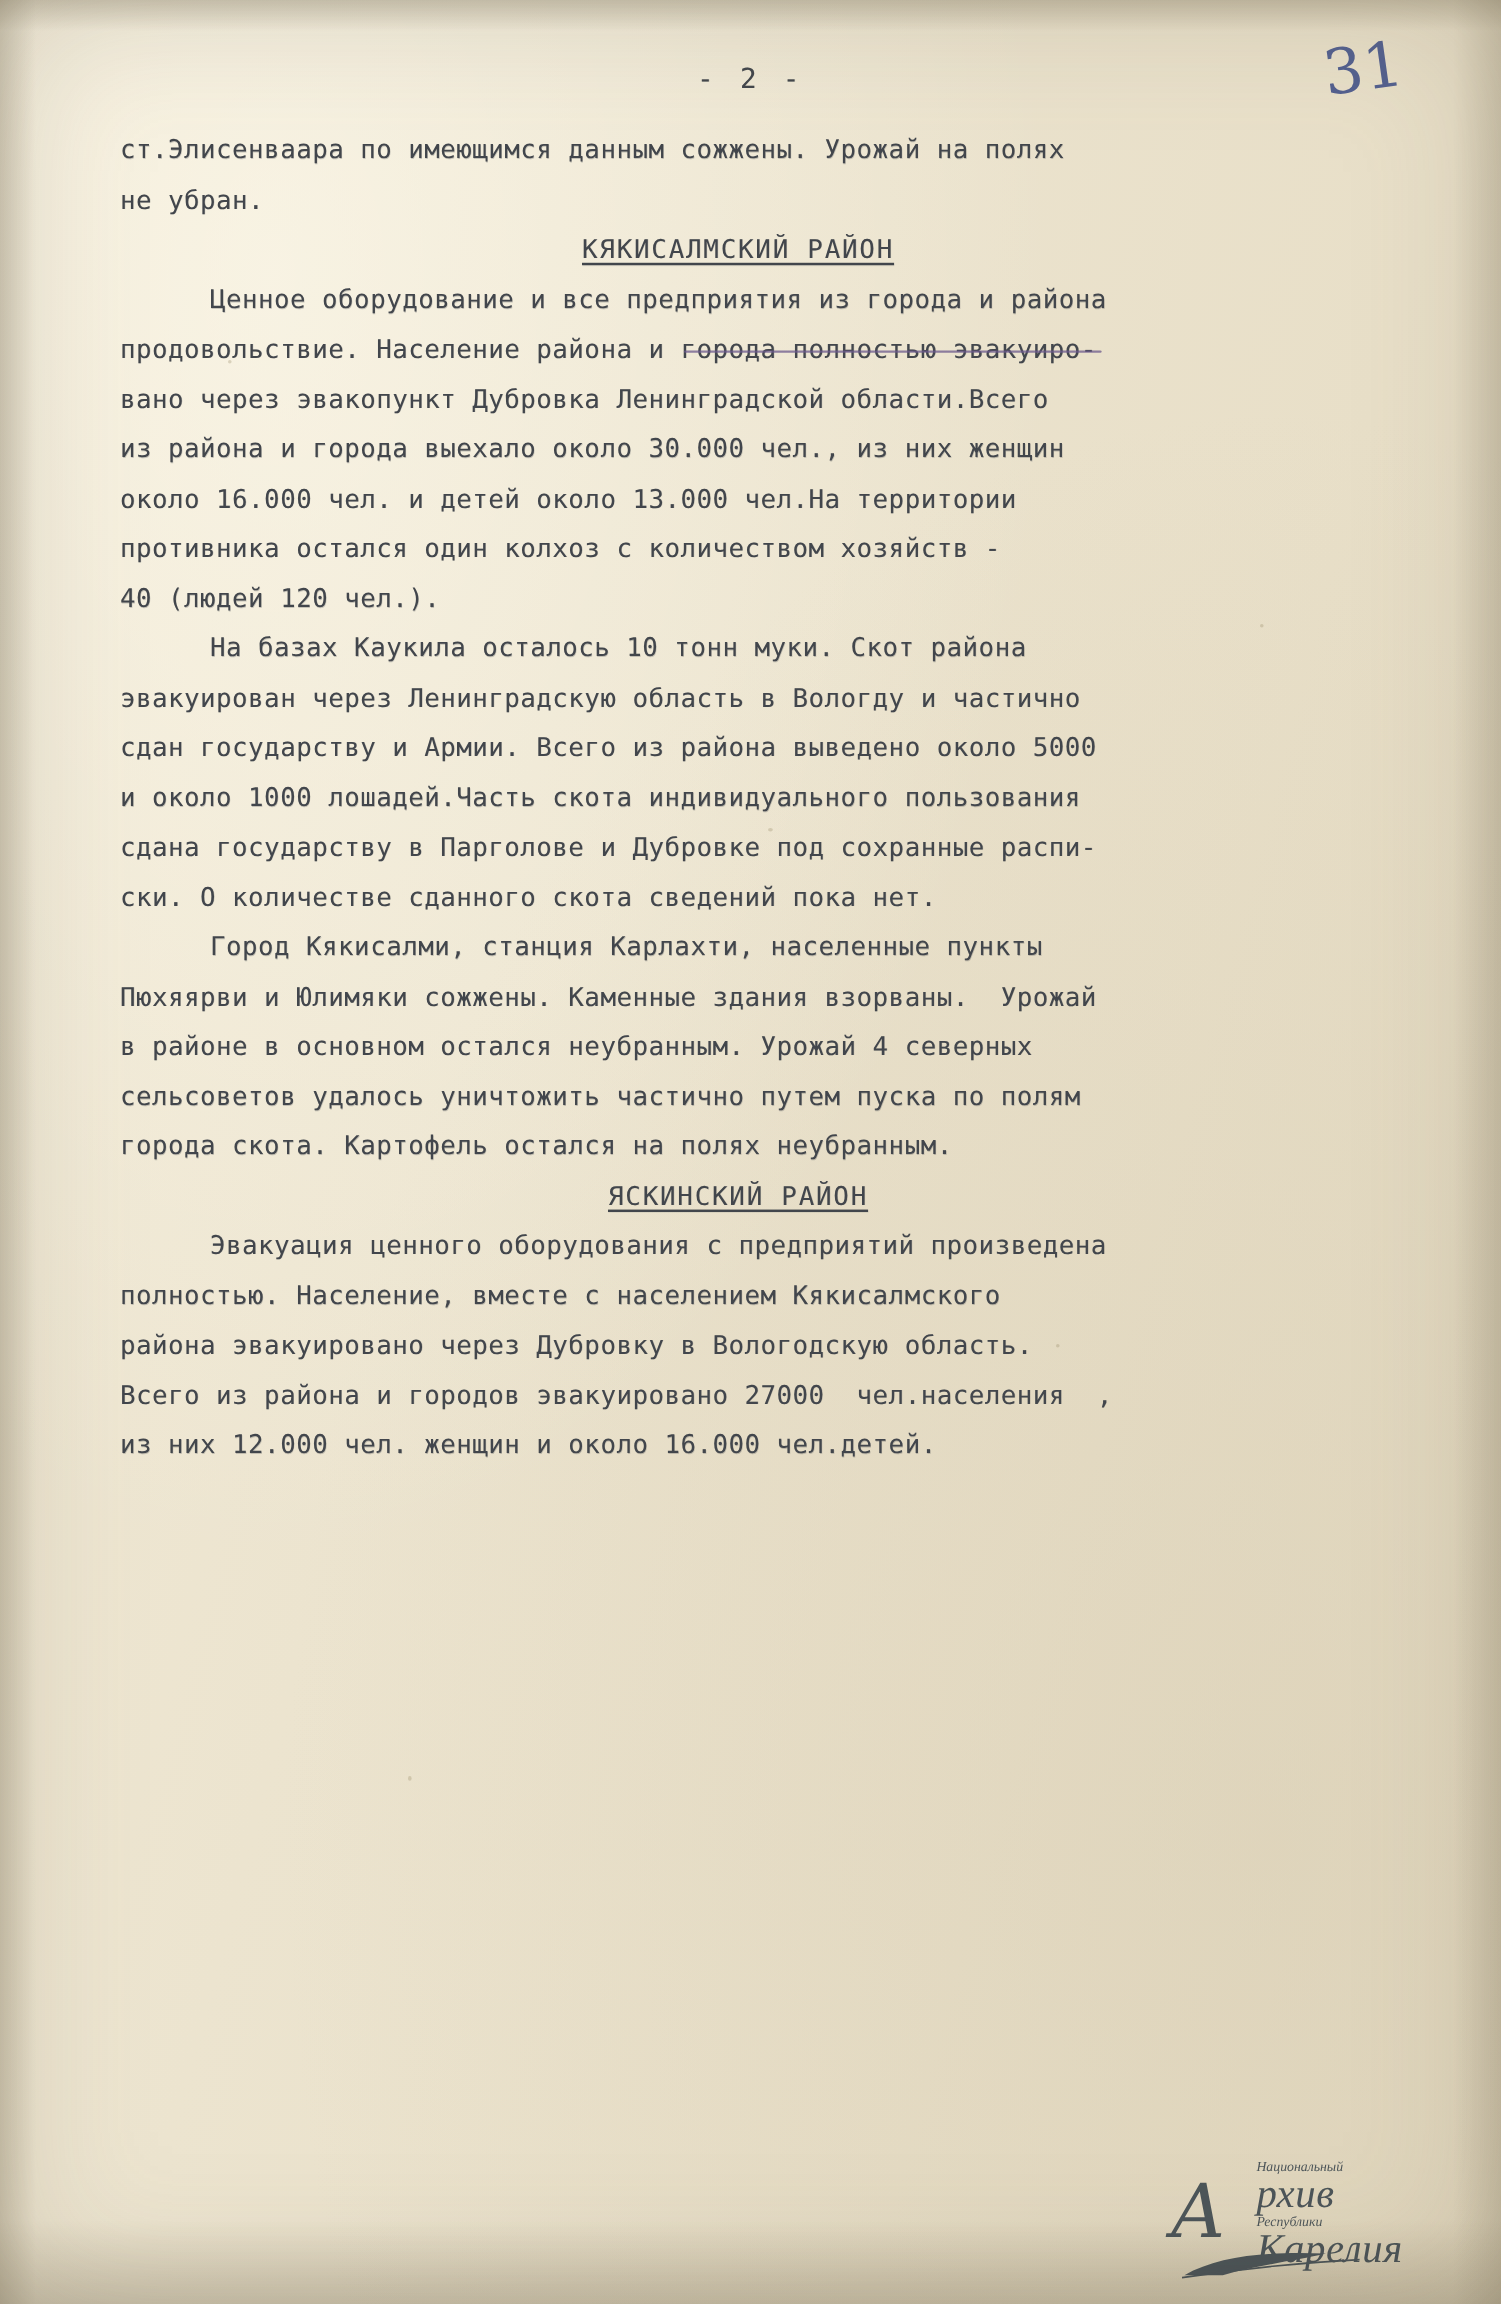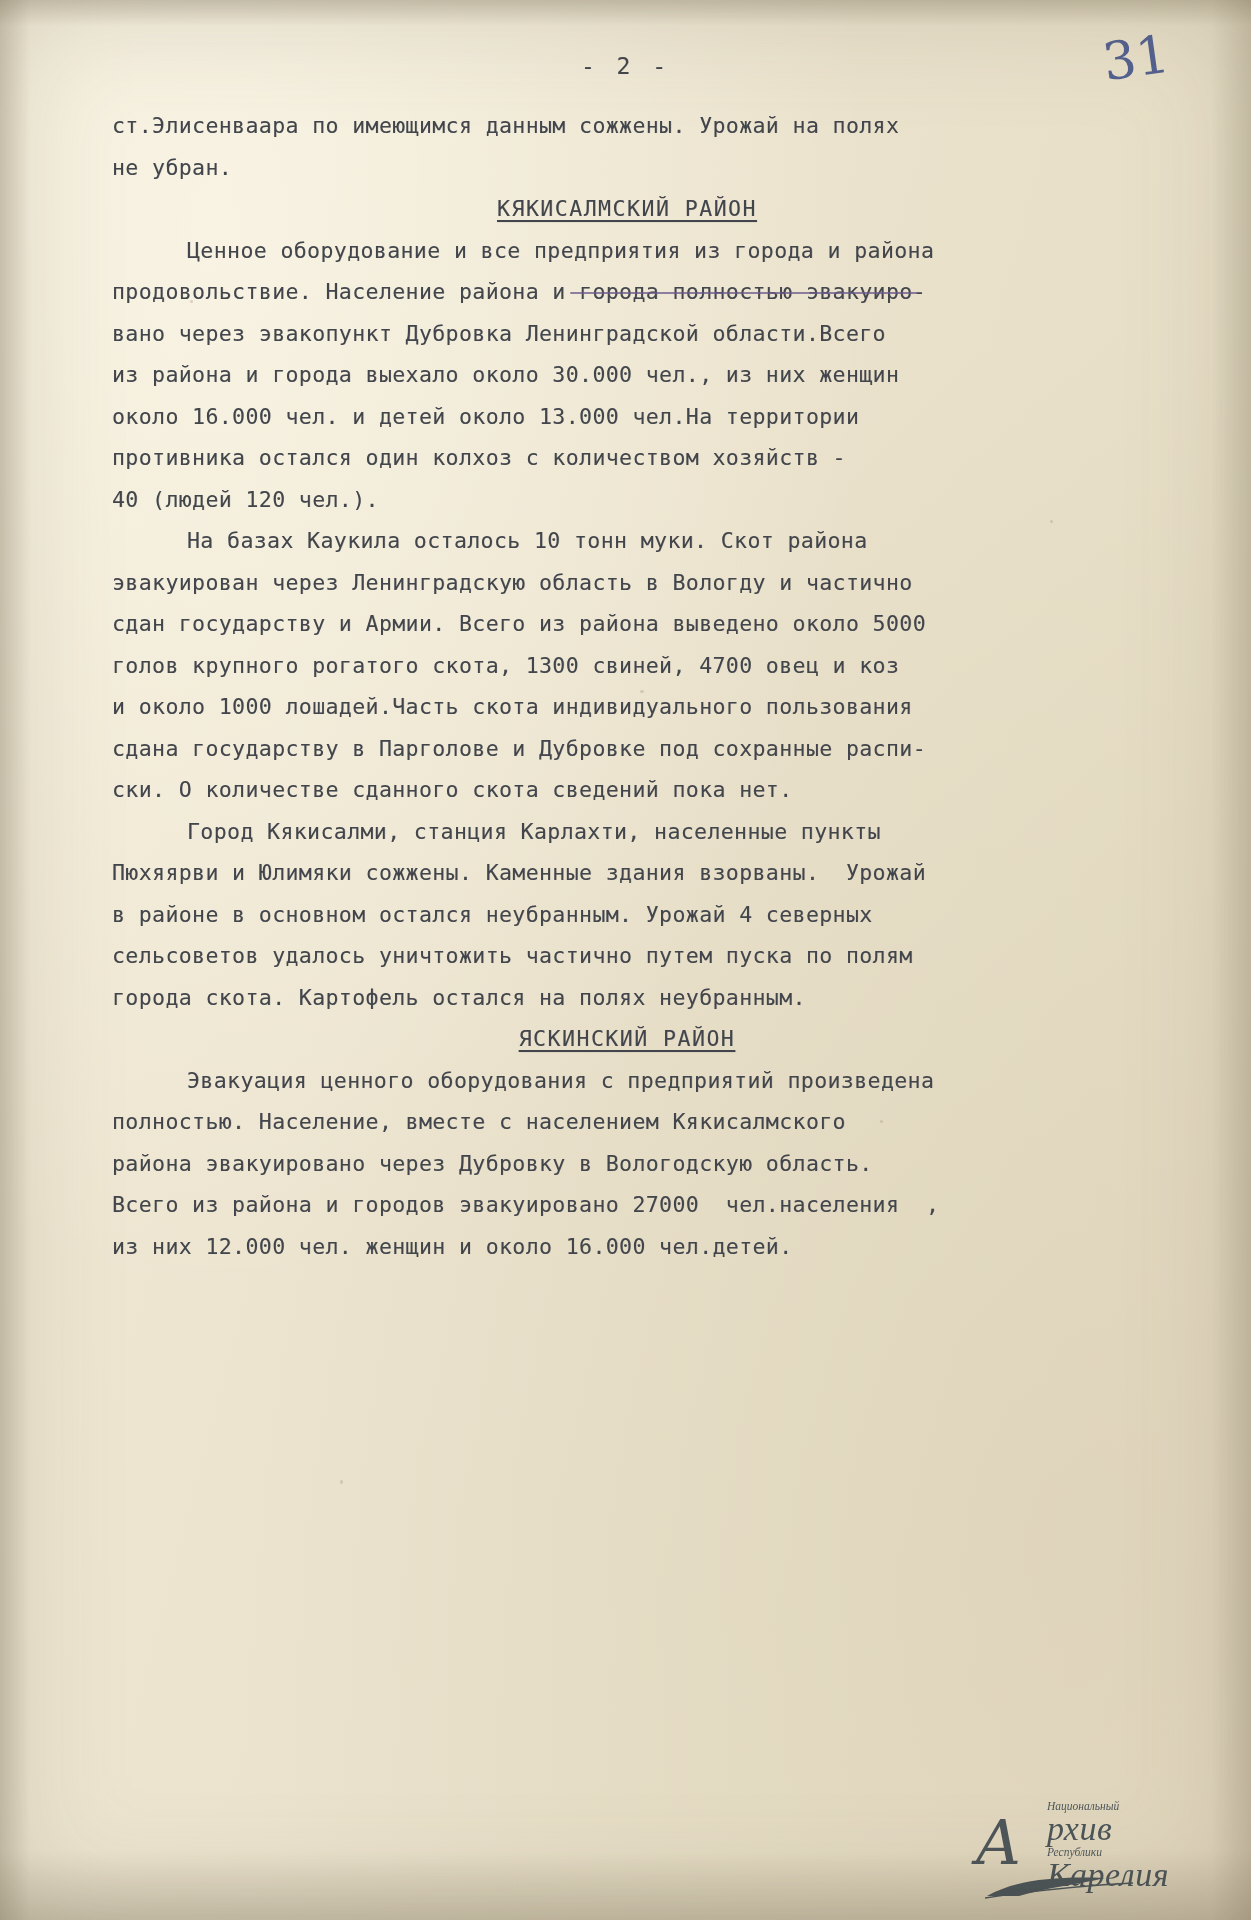--- a/index.html
+++ b/index.html
@@ -73,21 +73,21 @@
     top: 28px;
     font-family: "DejaVu Serif", serif;
     font-size: 52px;
     color: #3a4a86;
     transform: rotate(-8deg);
     opacity: 0.85;
   }
 
   .body-text {
     position: absolute;
-    left: 112px;
+    left: 100px;
     top: 115px;
     width: 1030px;
   }
   .line {
     height: 41.5px;
     display: block;
   }
   .indent { padding-left: 75px; }
   .heading {
     text-decoration: underline;
@@ -169,21 +169,20 @@
     <span class="typed line indent">Ценное оборудование и все предприятия из города и района</span>
     <span class="typed line">продовольствие. Население района и города полностью эвакуиро-</span>
     <span class="typed line">вано через эвакопункт Дубровка Ленинградской области.Всего</span>
     <span class="typed line">из района и города выехало около 30.000 чел., из них женщин</span>
     <span class="typed line">около 16.000 чел. и детей около 13.000 чел.На территории</span>
     <span class="typed line">противника остался один колхоз с количеством хозяйств -</span>
     <span class="typed line">40 (людей 120 чел.).</span>
     <span class="typed line indent">На базах Каукила осталось 10 тонн муки. Скот района</span>
     <span class="typed line">эвакуирован через Ленинградскую область в Вологду и частично</span>
     <span class="typed line">сдан государству и Армии. Всего из района выведено около 5000</span>
-    <span class="typed line">голов крупного рогатого скота, 1300 свиней, 4700 овец и коз</span>
     <span class="typed line">и около 1000 лошадей.Часть скота индивидуального пользования</span>
     <span class="typed line">сдана государству в Парголове и Дубровке под сохранные распи-</span>
     <span class="typed line">ски. О количестве сданного скота сведений пока нет.</span>
     <span class="typed line indent">Город Кякисалми, станция Карлахти, населенные пункты</span>
     <span class="typed line">Пюхяярви и Юлимяки сожжены. Каменные здания взорваны.  Урожай</span>
     <span class="typed line">в районе в основном остался неубранным. Урожай 4 северных</span>
     <span class="typed line">сельсоветов удалось уничтожить частично путем пуска по полям</span>
     <span class="typed line">города скота. Картофель остался на полях неубранным.</span>
     <span class="typed line heading">ЯСКИНСКИЙ РАЙОН</span>
     <span class="typed line indent">Эвакуация ценного оборудования с предприятий произведена</span>

